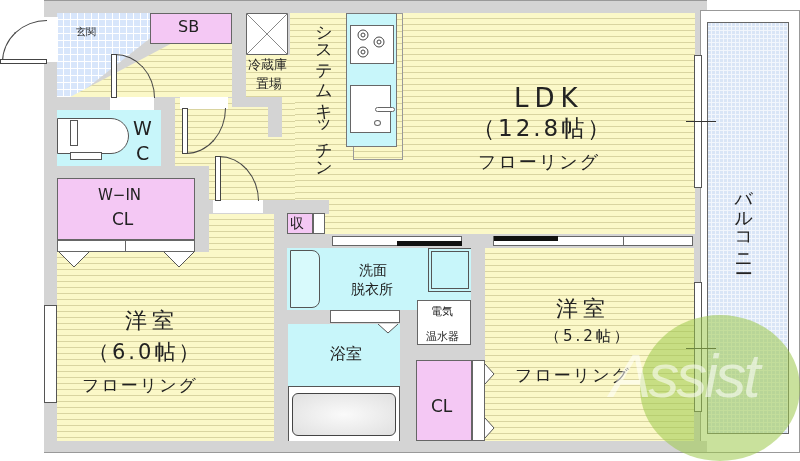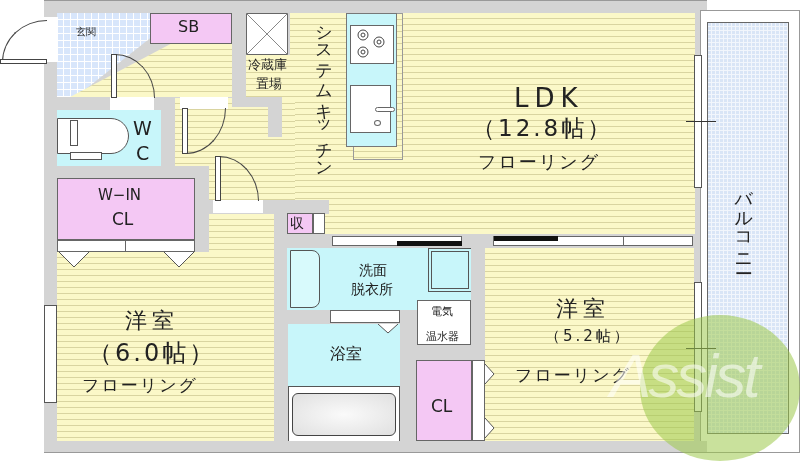--- a/index.html
+++ b/index.html
@@ -107,21 +107,21 @@
 <div class="abs" style="left:57px;top:240px;width:138px;height:12px;background:#fff;border:1px solid #666;"></div>
 <div class="abs" style="left:125px;top:240px;width:1px;height:12px;background:#666;"></div>
 
 <div class="abs floor" style="left:57px;top:252px;width:217px;height:189px;"></div>
 <div class="abs floor" style="left:209px;top:214px;width:65px;height:40px;"></div>
 <svg class="abs" style="left:57px;top:252px;" width="140" height="18">
   <polyline points="2,0 17,15 32,0" fill="#fff" stroke="#555"></polyline>
     <polyline points="107,0 122,15 137,0" fill="#fff" stroke="#555"></polyline>
 </svg>
 <div class="label" style="left:125px;top:308px;font-size:22px;letter-spacing:5px;">洋室</div>
-<div class="label" style="left:88px;top:340px;font-size:24px;letter-spacing:3px;">（6.0帖）</div>
+<div class="label" style="left:88px;top:340px;font-size:21px;letter-spacing:3px;">（6.0帖）</div>
 <div class="label" style="left:82px;top:376px;font-size:17px;letter-spacing:2px;">フローリング</div>
 <div class="abs win" style="left:44px;top:305px;width:13px;height:98px;"></div>
 
 <div class="abs wall" style="left:209px;top:200px;width:120px;height:14px;"></div>
 <div class="abs door-open" style="left:213px;top:200px;width:50px;height:13px;"></div>
 <div class="abs leaf" style="left:215px;top:156px;width:6px;height:45px;"></div>
 <div class="abs arc" style="left:219px;top:156px;width:40px;height:45px;border-left:none;border-bottom:none;"></div>
 <div class="abs wall" style="left:274px;top:210px;width:14px;height:231px;"></div>
 
 <div class="abs pink" style="left:287px;top:213px;width:26px;height:21px;border:1px solid #666;"></div>

